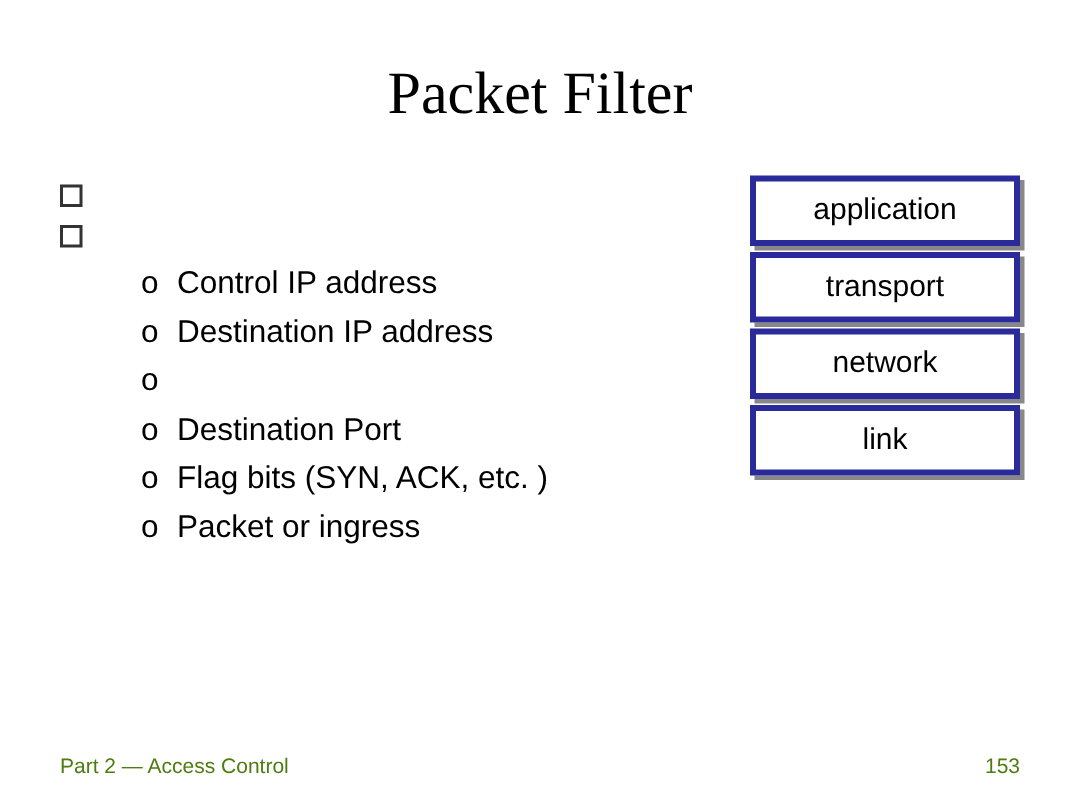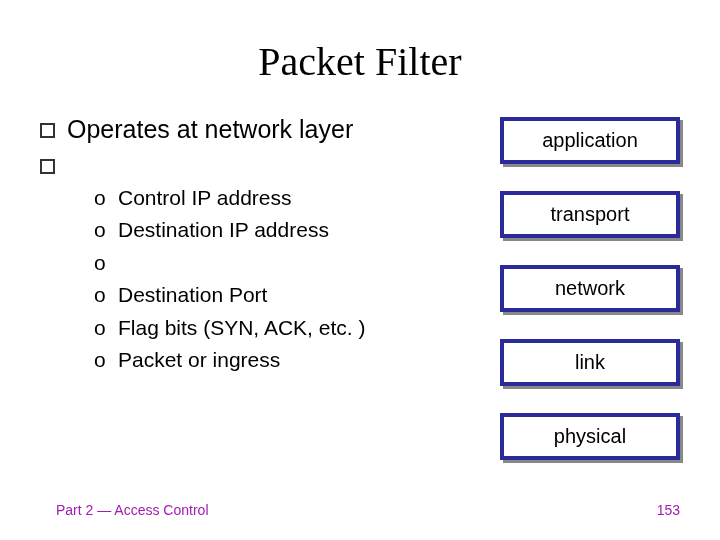--- a/index.html
+++ b/index.html
@@ -8,39 +8,38 @@
   .title { font-size: 40px; font-weight: 400; text-align: center; margin-top: 10px; margin-bottom: 28px; font-family: Georgia, "Times New Roman", serif; }
   .content { display: flex; }
   .left { flex: 1; }
   .right { width: 180px; margin-left: 10px; margin-top: 4px; }
   .main-list { list-style: none; }
   .main-list > li { display: flex; align-items: flex-start; font-size: 25px; line-height: 1.35; margin-bottom: 2px; }
   .main-bullet { width: 15px; height: 15px; border: 2px solid #333; margin-right: 12px; margin-top: 10px; flex-shrink: 0; }
   .sub-list { list-style: none; margin-top: 8px; margin-left: 54px; }
   .sub-list > li { display: flex; align-items: flex-start; font-size: 21px; line-height: 1.55; }
   .sub-bullet { margin-right: 10px; min-width: 14px; }
-  .stack { display: flex; flex-direction: column; gap: 27px; }
+  .stack { display: flex; flex-direction: column; gap: 4px; }
   .layer-wrap { position: relative; height: 47px; }
   .layer-shadow { position: absolute; top: 3px; left: 3px; right: -3px; bottom: -3px; background: #888; }
   .layer-box { position: absolute; inset: 0; border: 4px solid #2a2a9a; background: #fff; display: flex; align-items: center; justify-content: center; font-size: 20px; font-family: Arial, sans-serif; }
   .layer-box.bold { font-weight: 400; }
-  .footer { position: absolute; bottom: 22px; left: 56px; right: 40px; display: flex; justify-content: space-between; font-family: Arial, sans-serif; font-size: 14px; color: #a21caf; }
+  .footer { position: absolute; bottom: 22px; left: 40px; right: 40px; display: flex; justify-content: space-between; font-family: Arial, sans-serif; font-size: 14px; color: #4d7c0f; }
 </style>
 </head>
 <body>
 
 <div class="slide">
   <h1 class="title">Packet Filter</h1>
 
   <div class="content">
     <div class="left">
       <ul class="main-list">
         <li>
           <span class="main-bullet"></span>
-          <span>Operates at network layer</span>
         </li>
         <li>
           <span class="main-bullet"></span>
         </li>
       </ul>
       <ul class="sub-list">
         <li>
             <span class="sub-bullet">o</span>
             <span>Control IP address</span>
           </li>
@@ -85,26 +84,20 @@
           <div class="layer-box bold">
               <span>network</span>
             </div>
         </div>
         <div class="layer-wrap">
           <div class="layer-shadow"></div>
           <div class="layer-box">
               <span>link</span>
             </div>
         </div>
-        <div class="layer-wrap">
-          <div class="layer-shadow"></div>
-          <div class="layer-box">
-              <span>physical</span>
-            </div>
-        </div>
       </div>
     </div>
   </div>
 
   <div class="footer">
     <span>Part 2 — Access Control</span>
     <span>153</span>
   </div>
 </div>
 

